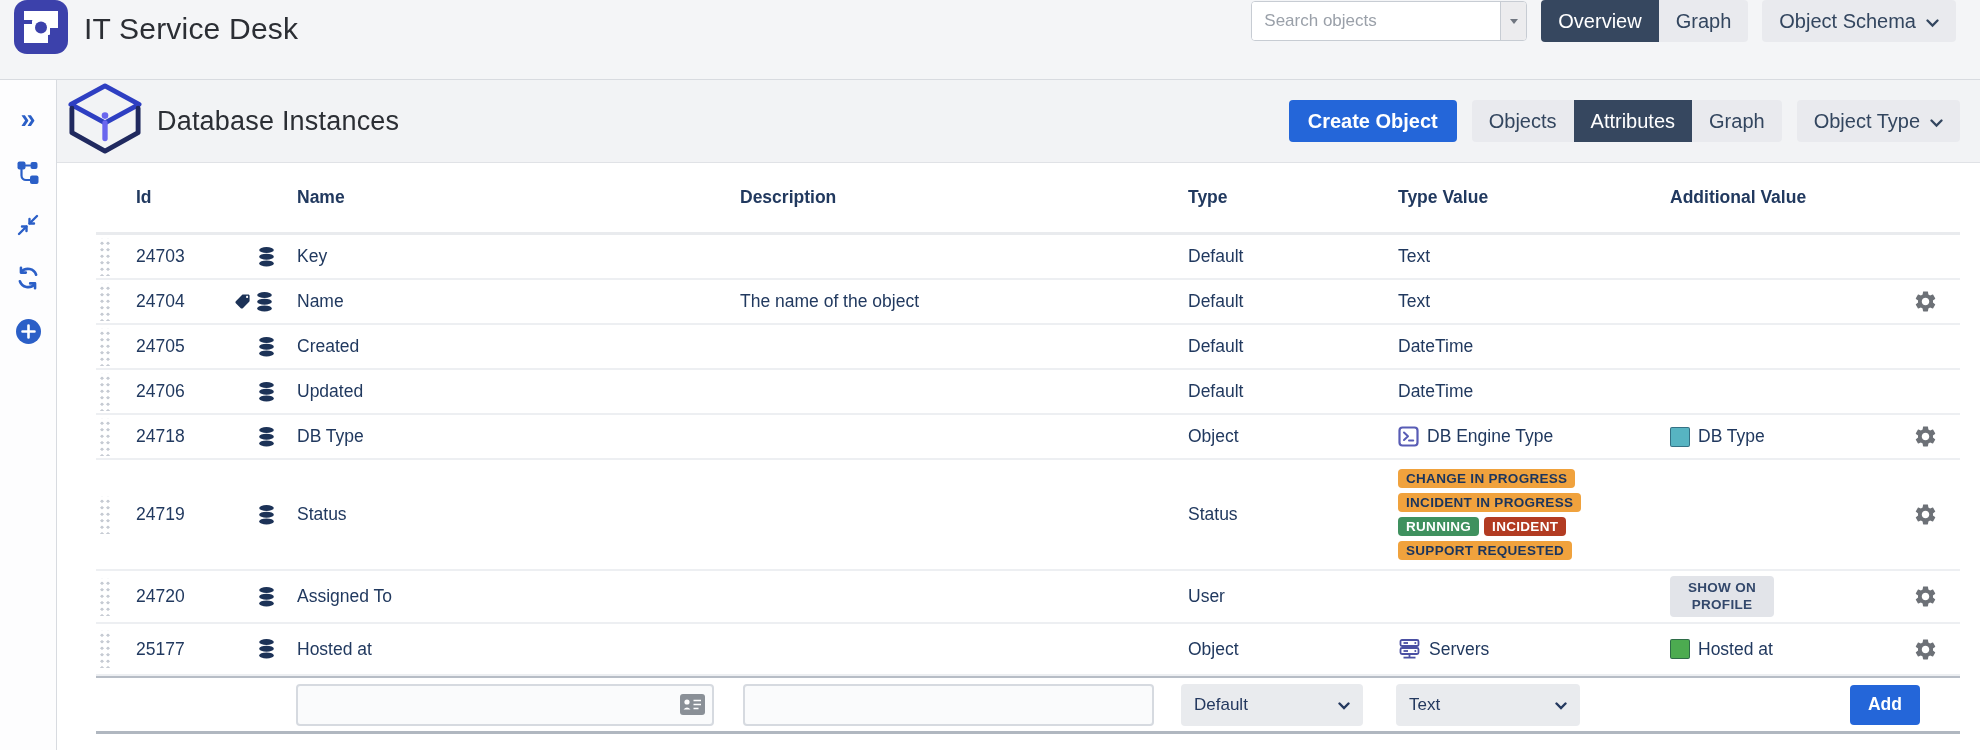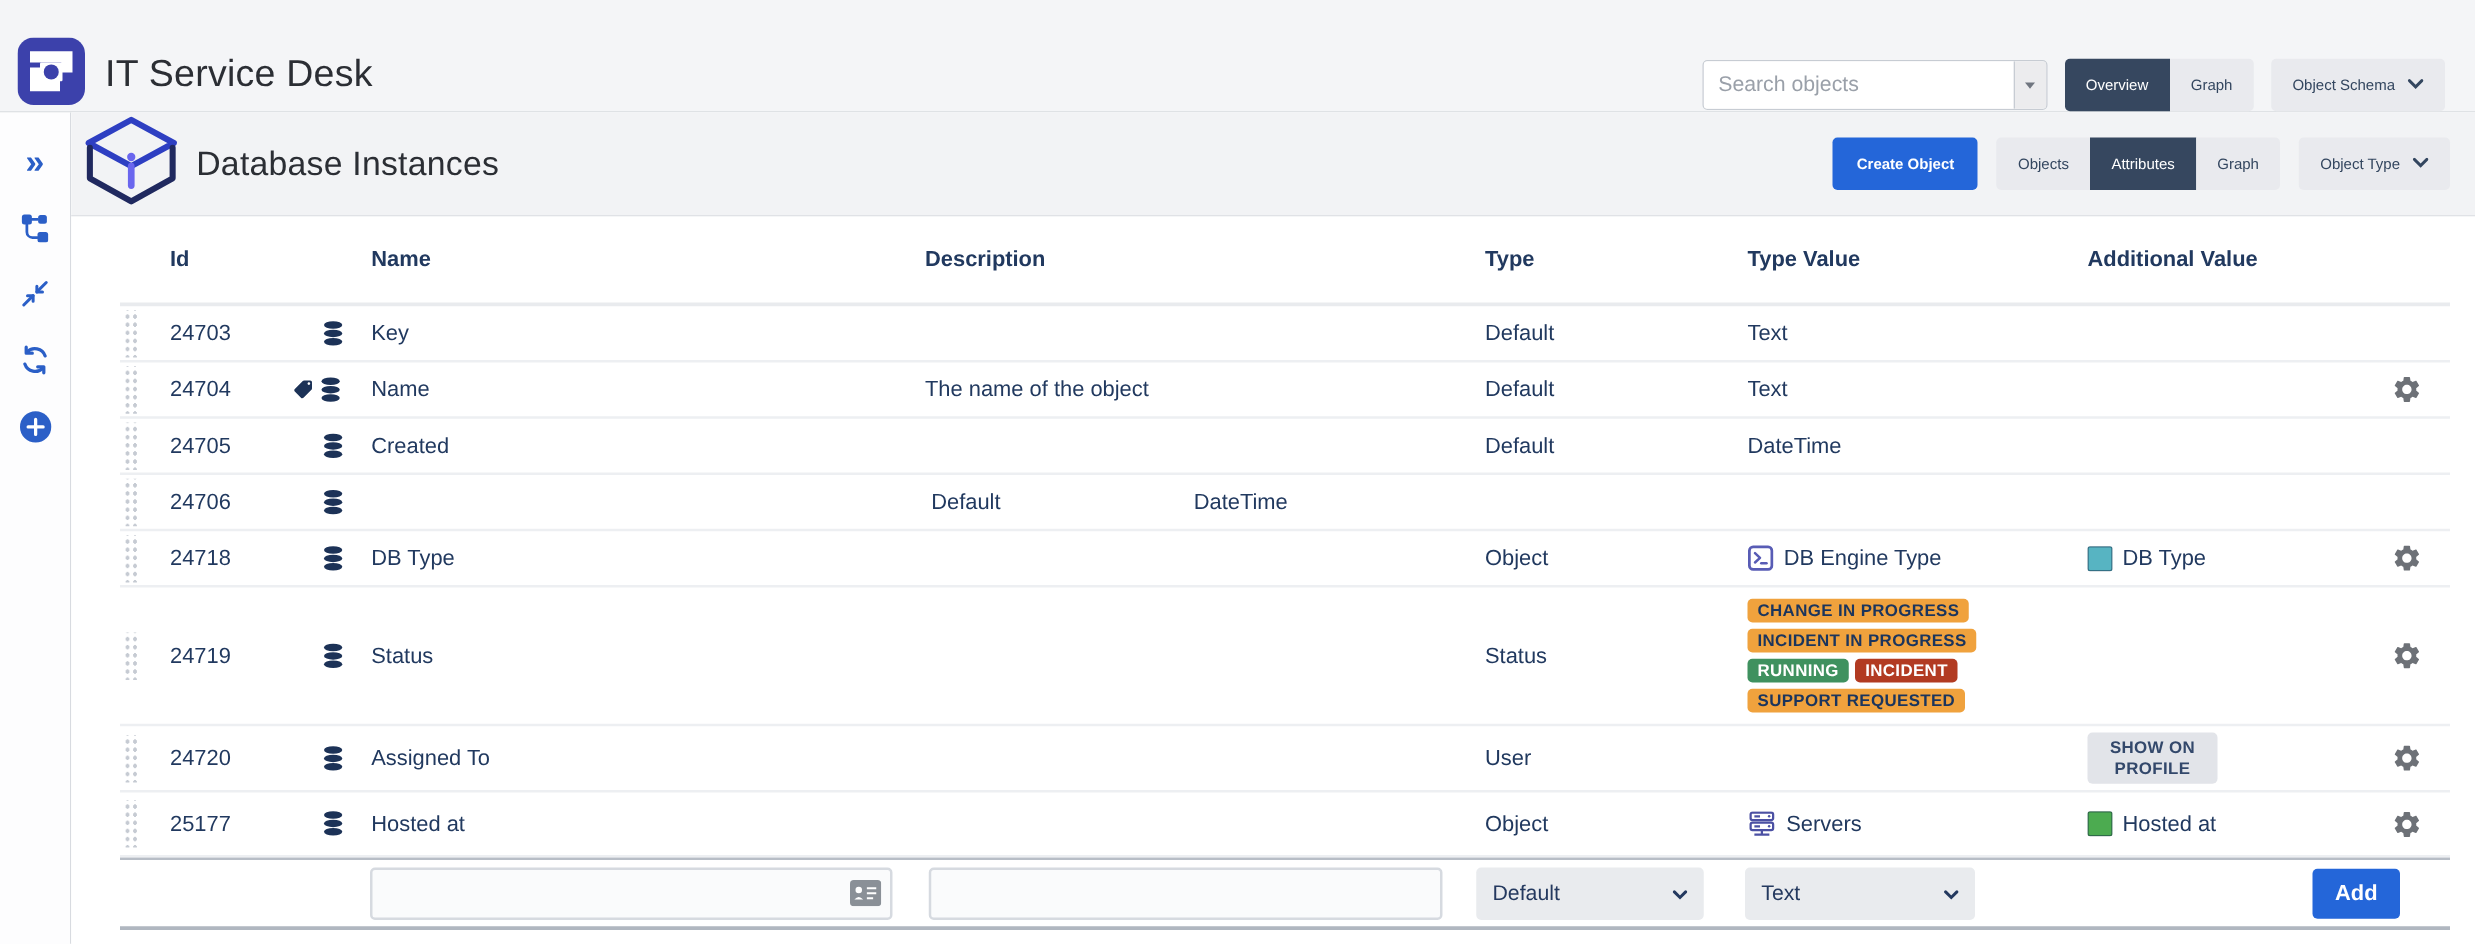--- a/index.html
+++ b/index.html
@@ -1,30 +1,30 @@
 <!DOCTYPE html>
 <html><head>
 <meta charset="utf-8">
 <style>
   *{box-sizing:border-box;margin:0;padding:0}
   html,body{width:1980px;height:755px;overflow:hidden;background:#fff;
     font-family:"Liberation Sans",sans-serif;color:#21395f}
   
-  .topbar{height:90px;background:#f4f5f7;border-bottom:1px solid #d8dbe0;
-    display:flex;align-items:flex-end;padding:0 24px 0 14px}
+  .topbar{height:80px;background:#f4f5f7;border-bottom:1px solid #d8dbe0;
+    display:flex;align-items:flex-start;padding:0 24px 0 14px}
   .brand{display:flex;align-items:center;gap:16px}
   .app-title{font-size:30px;font-weight:500;color:#2b2e34;letter-spacing:.2px}
   .topbar-right{margin-left:auto;display:flex;align-items:center;gap:14px}
   .searchbox{display:flex;height:40px;border:1px solid #c7ccd3;border-radius:4px;overflow:hidden;background:#fff}
   .searchbox input{border:0;outline:none;width:248px;padding:0 12px;font-size:17px;color:#21395f;
     font-family:"Liberation Sans",sans-serif}
   .searchbox input::placeholder{color:#9aa0a9}
   .search-dd{width:26px;background:#ececee;border-left:1px solid #c7ccd3;display:flex;align-items:center;justify-content:center;cursor:pointer}
   .tri{width:0;height:0;border-left:4px solid transparent;border-right:4px solid transparent;border-top:5px solid #707680}
-  .btn{height:42px;display:flex;align-items:center;gap:10px;padding:0 17px;font-size:12px;
+  .btn{height:42px;display:flex;align-items:center;gap:10px;padding:0 17px;font-size:20px;
     background:#e9eaee;color:#33465f;border:none;border-radius:4px;cursor:pointer;
     font-family:"Liberation Sans",sans-serif;white-space:nowrap}
   .btn.dark{background:#36475f;color:#fff}
   .btn-group{display:flex}
   .btn-group .btn{border-radius:0}
   .btn-group .btn:first-child{border-radius:4px 0 0 4px}
   .btn-group .btn:last-child{border-radius:0 4px 4px 0}
   
   .shell{display:flex;height:670px}
   .sidebar{width:57px;background:#fdfdfe;border-right:1px solid #d8dbe0;
@@ -295,20 +295,21 @@
               <span class="icn">
                 <svg width="19" height="22" viewBox="0 0 19 22">
                   <g fill="#1c3257">
                     <ellipse cx="9.5" cy="4" rx="7.3" ry="3"></ellipse>
                     <ellipse cx="9.5" cy="10.7" rx="7.3" ry="3"></ellipse>
                     <ellipse cx="9.5" cy="17.4" rx="7.3" ry="3"></ellipse>
                   </g>
                 </svg>
               </span>
             </div>
+            <div class="cell c-name">Updated</div>
             <div class="cell c-desc"></div>
             <div class="cell c-type">Default</div>
             <div class="cell c-tv">
               <span>DateTime</span>
             </div>
             <div class="cell c-add"></div>
             <div class="cell c-gear"></div>
           </div>
           <div class="trow">
             <div class="cell c-drag">

